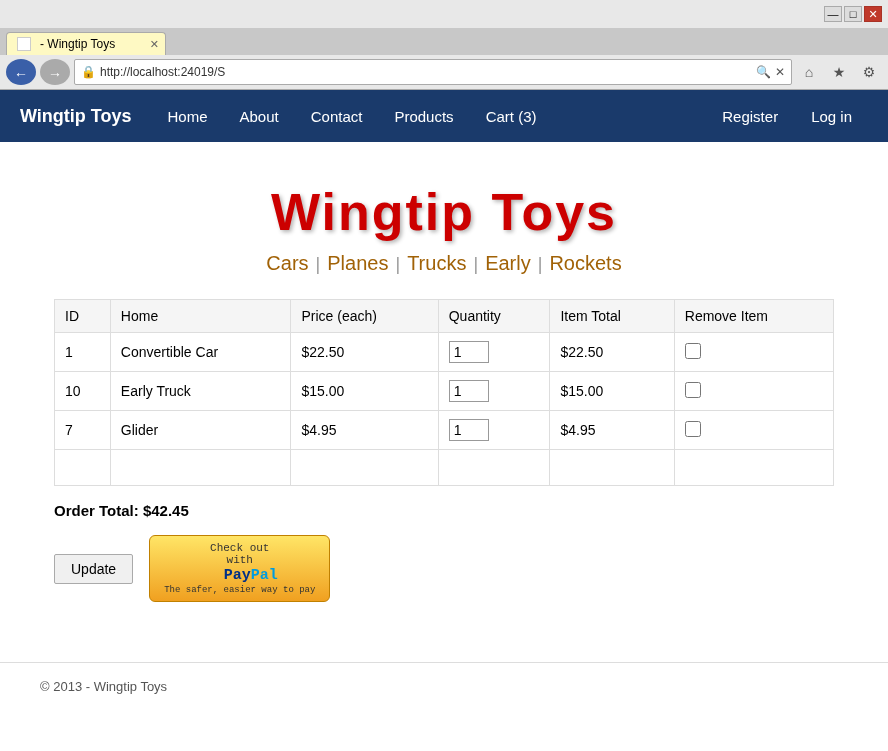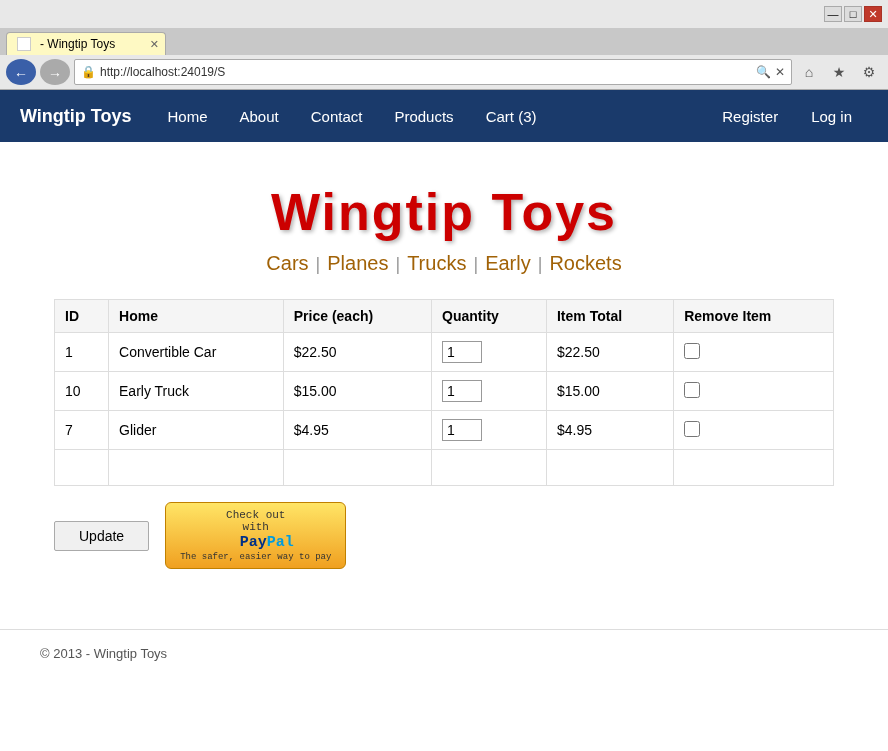--- a/index.html
+++ b/index.html
@@ -179,21 +179,21 @@
     .cart-table {
       width: 100%;
       border-collapse: collapse;
       margin-bottom: 16px;
     }
     .cart-table th {
       background: #f5f5f5;
       border: 1px solid #ddd;
       padding: 8px 10px;
       text-align: left;
-      font-weight: bold;
+      font-weight: normal;
       margin-left: 20px;
     }
     .cart-table td {
       border: 1px solid #ddd;
       padding: 8px 10px;
     }
     .cart-table tr.empty-row td {
       height: 36px;
     }
     .qty-input {
@@ -215,21 +215,21 @@
     }
 
     
     .action-buttons {
       display: flex;
       align-items: center;
       gap: 16px;
       margin-bottom: 20px;
     }
     .update-btn {
-      padding: 6px 24px;
+      padding: 6px 16px;
       font-size: 14px;
       background: #f0f0f0;
       border: 1px solid #aaa;
       cursor: pointer;
       border-radius: 2px;
     }
     .paypal-btn {
       background: linear-gradient(to bottom, #ffe566, #f0a020);
       border: 1px solid #c08000;
       border-radius: 6px;
@@ -377,20 +377,21 @@
           <td></td>
           <td></td>
           <td></td>
           <td></td>
           <td></td>
           <td></td>
         </tr>
       </tbody>
   </table>
 
+  <div class="order-total">Order Total: $42.45</div>
 
   <div class="action-buttons">
     <button class="update-btn">Update</button>
     <button class="paypal-btn">
       <span class="paypal-top">Check out<br>with</span>
       <span class="paypal-logo"><b style="color:#003087">Pay</b><span style="color:#009cde">Pal</span></span>
       <span class="paypal-sub">The safer, easier way to pay</span>
     </button>
   </div>
 

